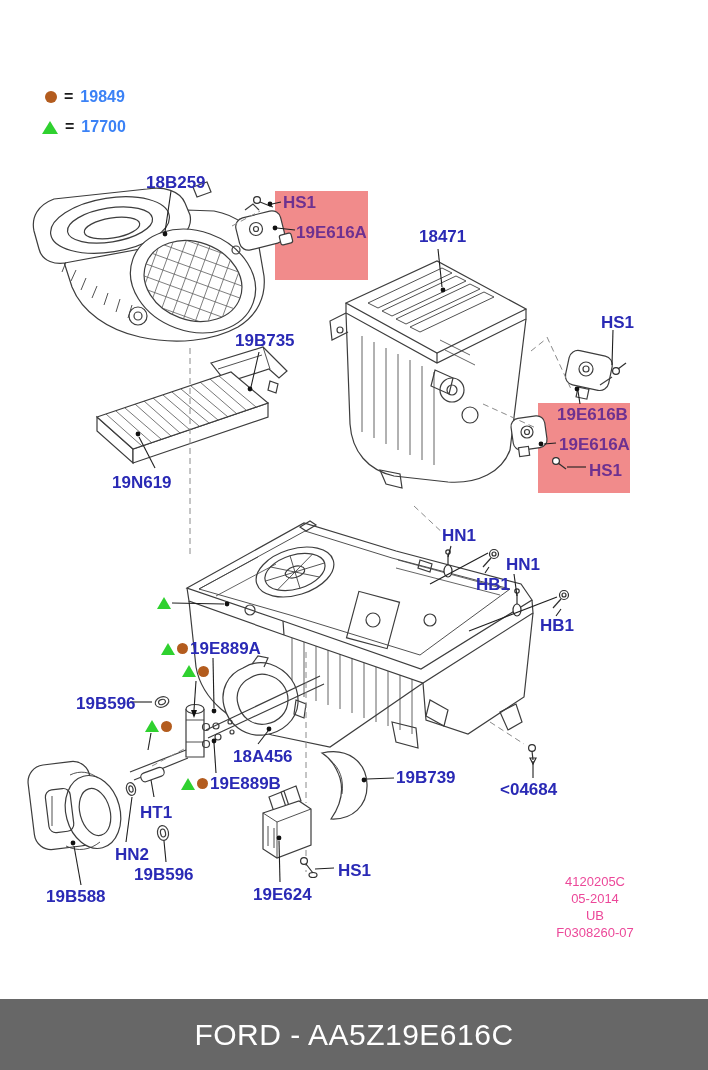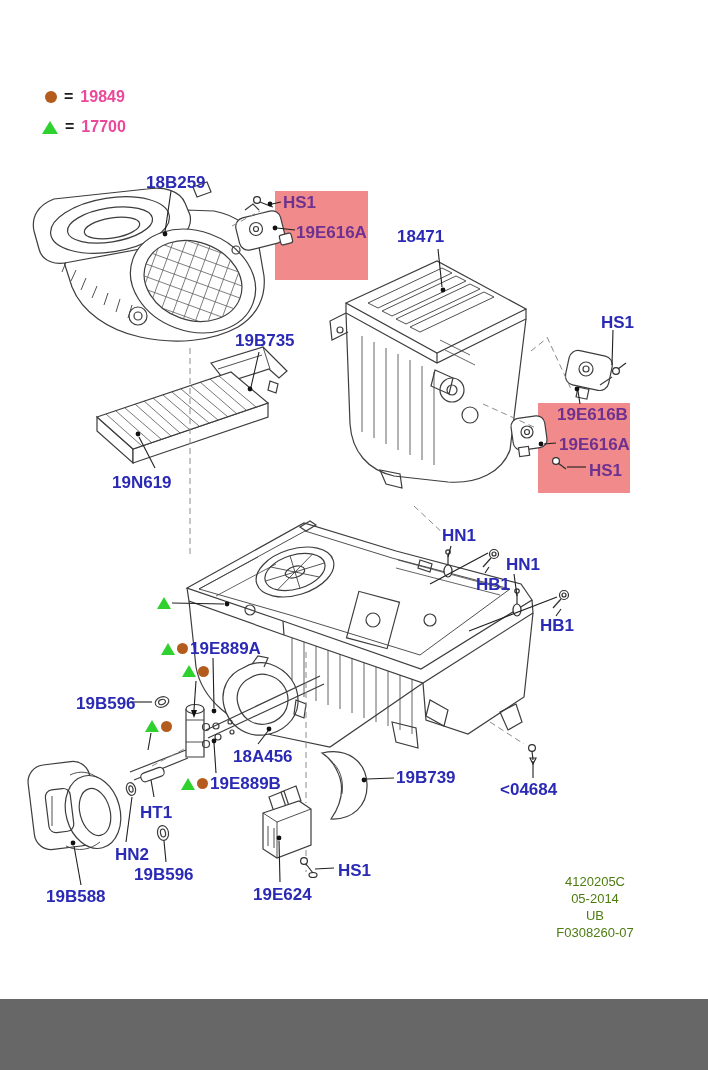--- a/index.html
+++ b/index.html
@@ -9,25 +9,25 @@
   svg.art{position:absolute;left:0;top:0;z-index:2;}
   .lbl{position:absolute;z-index:3;color:#2a2ab5;font-weight:bold;font-size:17px;line-height:1.0;white-space:nowrap;text-align:right;}
   .lbl.alt{color:#6e3190;}
   .row{display:flex;align-items:center;gap:2px;}
   .mk-t{width:0;height:0;border-left:7px solid transparent;border-right:7px solid transparent;
         border-bottom:12px solid #2fd12f;display:inline-block;}
   .mk-c{width:11px;height:11px;border-radius:50%;background:#b35c1e;display:inline-block;}
   .marker{position:absolute;z-index:3;display:flex;align-items:center;gap:2px;}
   .legend-row{position:absolute;z-index:3;display:flex;align-items:center;gap:7px;font-size:16px;}
   .legend-row .eq{color:#1a1a1a;font-weight:bold;}
-  .legend-row .code{color:#ec4899;font-weight:bold;}
+  .legend-row .code{color:#3b82f6;font-weight:bold;}
   .legend-row .mk-c{width:12px;height:12px;}
   .legend-row .mk-t{border-left-width:8px;border-right-width:8px;border-bottom-width:13px;}
   .stamp{position:absolute;left:539px;top:873px;width:112px;z-index:3;text-align:center;
-         font-size:13px;line-height:17px;color:#4d7c0f;}
+         font-size:13px;line-height:17px;color:#ec4899;}
   .copyright{position:absolute;left:206px;top:932px;z-index:3;font-size:13px;color:#1c1c1c;}
   .footer{position:absolute;left:0;top:999px;width:708px;height:71px;background:#676767;z-index:4;
           display:flex;align-items:center;justify-content:center;gap:42px;}
   .footer span{color:#ffffff;font-size:30px;letter-spacing:0.5px;}
 </style>
 </head>
 <body>
 
 <div class="stage">
 
@@ -335,21 +335,21 @@
   </div>
   <div class="legend-row" style="left:42px;top:118px">
     <span class="mk-t"></span>
     <span class="eq">=</span>
     <span class="code">17700</span>
   </div>
 
   <div class="lbl" style="left:146px;top:174px">18B259</div>
   <div class="lbl alt" style="left:283px;top:194px">HS1</div>
   <div class="lbl alt" style="left:296px;top:224px">19E616A</div>
-  <div class="lbl" style="left:397px;top:228px">18471</div>
+  <div class="lbl" style="left:419px;top:228px">18471</div>
   <div class="lbl" style="left:601px;top:314px">HS1</div>
   <div class="lbl alt" style="left:557px;top:406px">19E616B</div>
   <div class="lbl alt" style="left:559px;top:436px">19E616A</div>
   <div class="lbl alt" style="left:589px;top:462px">HS1</div>
   <div class="lbl" style="left:235px;top:332px">19B735</div>
   <div class="lbl" style="left:112px;top:474px">19N619</div>
   <div class="lbl" style="left:442px;top:527px">HN1</div>
   <div class="lbl" style="left:476px;top:576px">HB1</div>
   <div class="lbl" style="left:506px;top:556px">HN1</div>
   <div class="lbl" style="left:540px;top:617px">HB1</div>
@@ -392,15 +392,16 @@
 
   <div class="stamp">
     <div>4120205C</div>
     <div>05-2014</div>
     <div>UB</div>
     <div>F0308260-07</div>
   </div>
 
 
   <div class="footer">
+    <span>FORD - AA5Z19E616C</span>
   </div>
 
 </div>
 
 </body></html>

